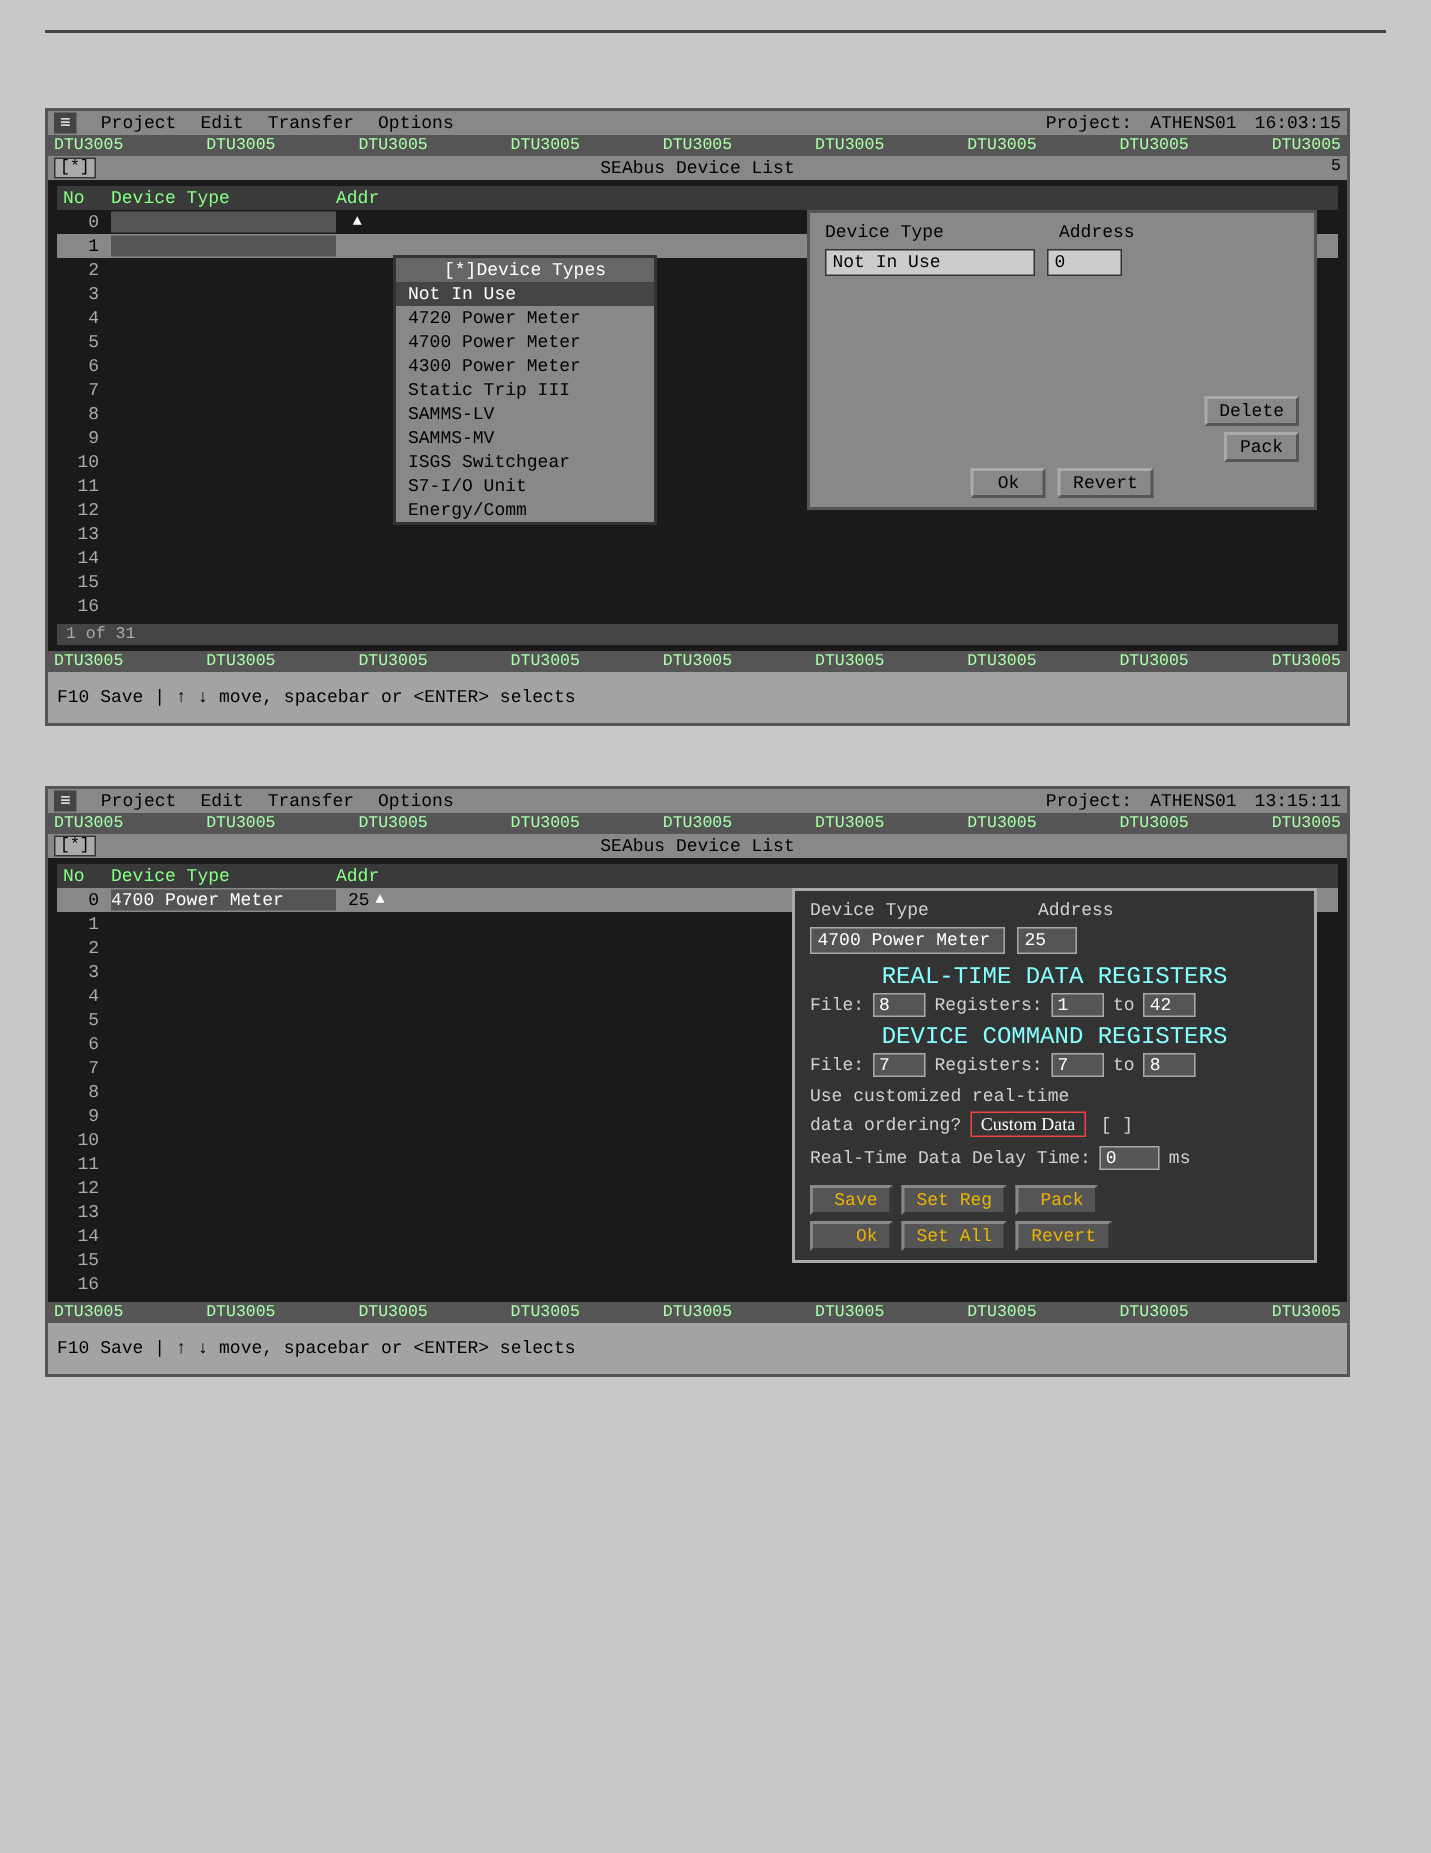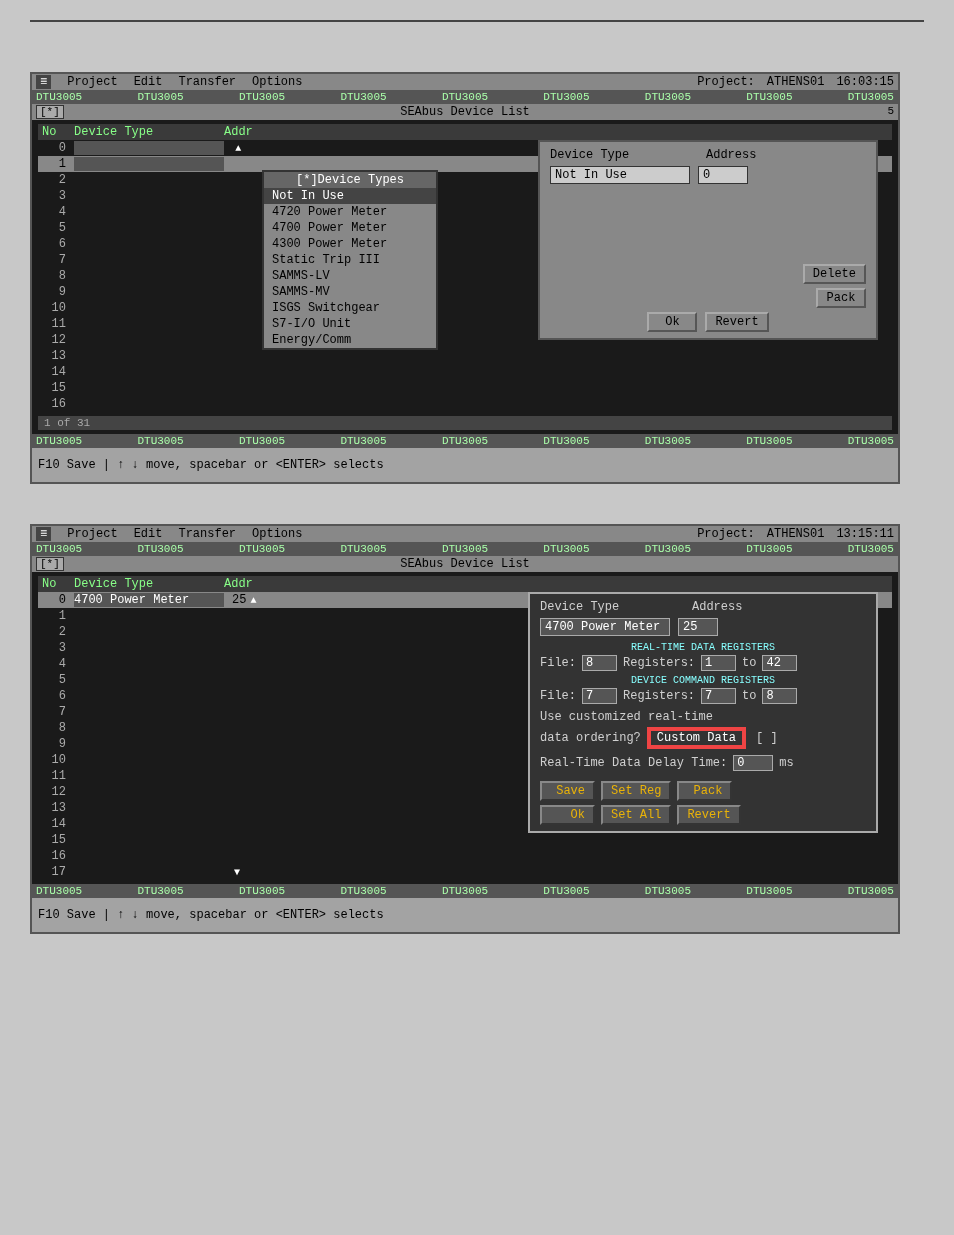--- a/index.html
+++ b/index.html
@@ -224,21 +224,21 @@
       background: #a3a3a3;
       color: #000;
       padding: 10px 6px;
       font-size: 12px;
     }
 
     
     .section-label {
       color: #88ffff;
       text-align: center;
-      font-size: 10px;
+      font-size: 16px;
       margin: 4px 0 2px 0;
     }
     .data-row {
       display: flex;
       align-items: center;
       gap: 6px;
       margin-bottom: 3px;
       font-size: 12px;
       color: #d0d0d0;
     }
@@ -246,24 +246,24 @@
       background: #555;
       border: 1px solid #aaa;
       color: #fff;
       padding: 0 3px;
       min-width: 35px;
       font-family: 'Courier New', Courier, monospace;
       font-size: 12px;
     }
     .custom-data-btn {
       background: #333;
-      border: 4px solid #ef4444;
+      border: 1px solid #ef4444;
       color: #fff;
       padding: 0 6px;
-      font-family: Liberation Mono, monospace;
+      font-family: Liberation Serif, serif;
       font-size: 12px;
       cursor: pointer;
     }
 
     .right-panel-dark {
       position: absolute;
       top: 20px;
       right: 20px;
       width: 350px;
       background: #333;
@@ -558,24 +558,20 @@
           </div>
         <div class="device-list-row">
             <span class="row-no">14</span>
           </div>
         <div class="device-list-row">
             <span class="row-no">15</span>
           </div>
         <div class="device-list-row">
             <span class="row-no">16</span>
           </div>
-        <div class="device-list-row">
-          <span class="row-no">17</span>
-          <span style="margin-left:160px;color:#fff;font-size:10px;">▼</span>
-        </div>
       </div>
 
       <div class="right-panel-dark">
 
         <div style="display:flex;gap:16px;margin-bottom:4px;">
           <span class="field-label-light">Device Type</span>
           <span style="width:30px;"></span>
           <span class="field-label-light">Address</span>
         </div>
         <div style="display:flex;gap:8px;align-items:center;margin-bottom:6px;">

